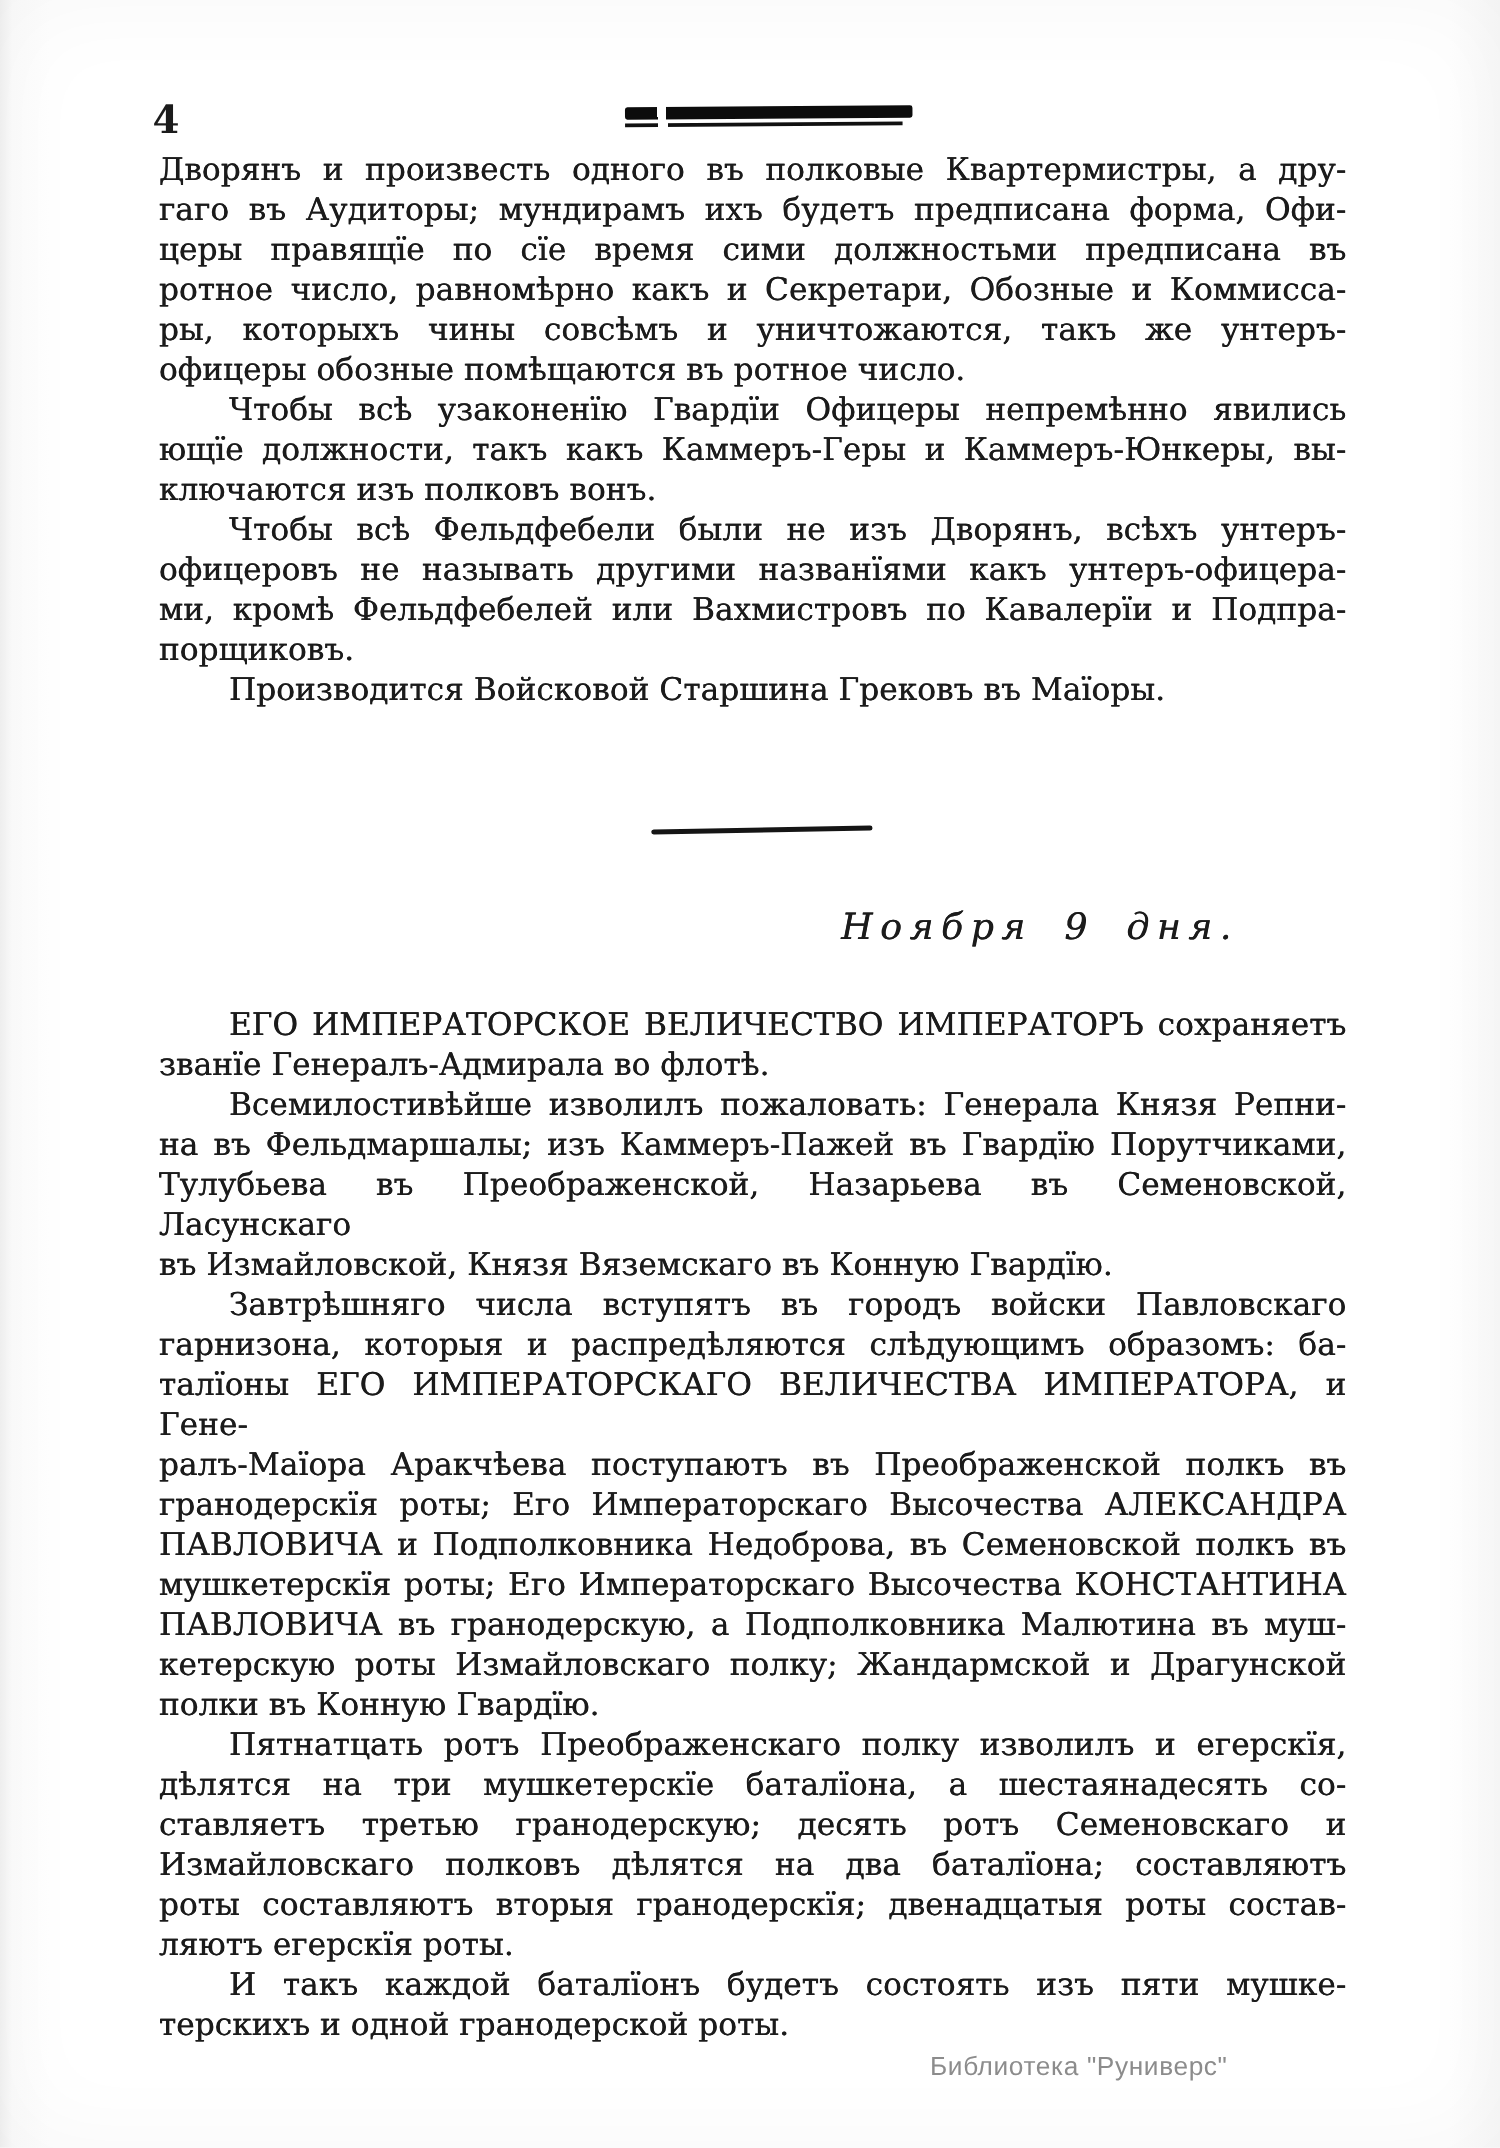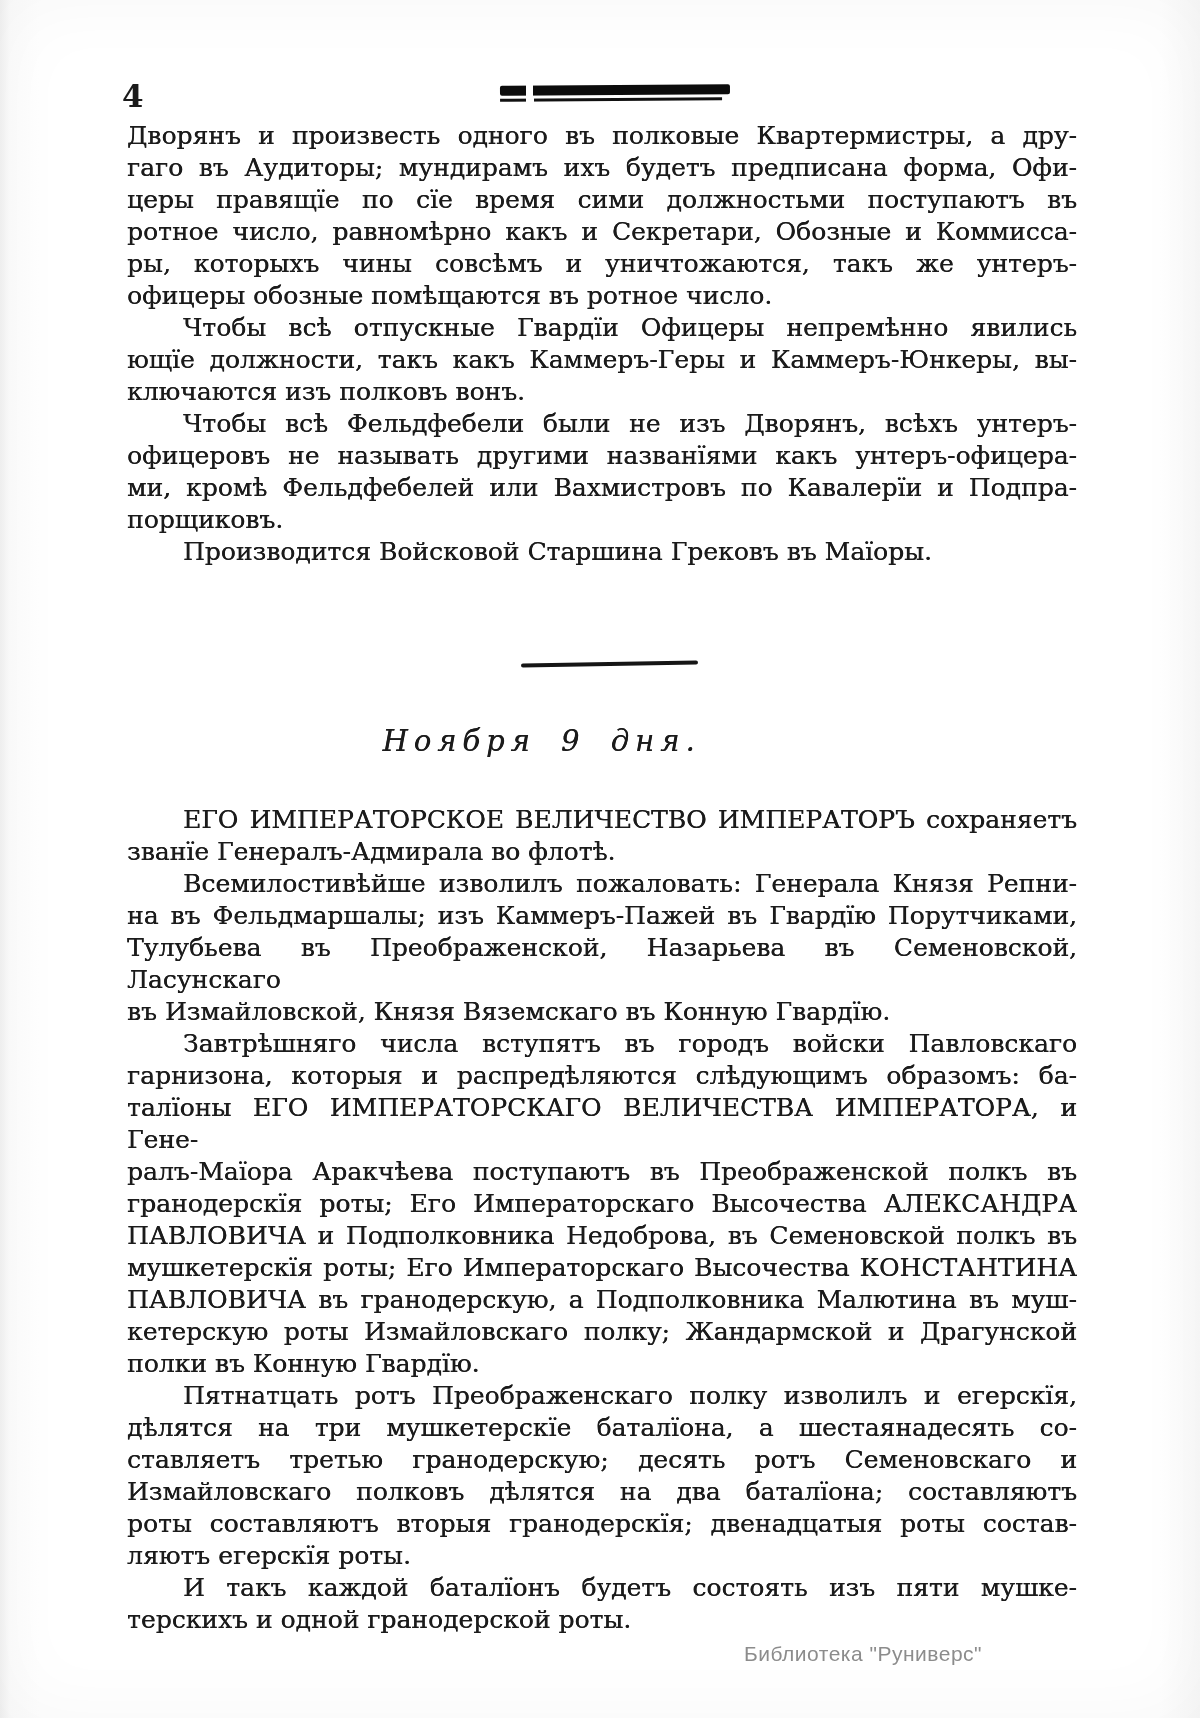--- a/index.html
+++ b/index.html
@@ -76,27 +76,26 @@
     height: 4px;
     background: #151515;
     border-radius: 2px;
     transform: rotate(-1deg);
   }
   .heading {
     position: absolute;
     left: 0;
     top: 724px;
     width: 991px;
-    text-align: center;
+    text-align: right;
     font-style: italic;
     font-size: 29px;
     letter-spacing: 6px;
     word-spacing: 10px;
     text-shadow: 0.3px 0 0 currentColor;
-    padding-left: 46px;
   }
   .watermark {
     position: absolute;
     left: 744px;
     top: 1642px;
     font-family: "Liberation Sans", sans-serif;
     font-size: 21px;
     color: #8c8c8c;
     letter-spacing: 0.5px;
   }
@@ -110,27 +109,27 @@
 
   <div class="ornament">
     <div class="orn-thick"></div>
     <div class="orn-thin"></div>
   </div>
 
   <div class="textcol" id="col1">
     <div>
       <div class="line">Дворянъ и произвесть одного въ полковые Квартермистры, а дру-</div>
       <div class="line">гаго въ Аудиторы; мундирамъ ихъ будетъ предписана форма, Офи-</div>
-      <div class="line">церы правящїе по сїе время сими должностьми поступаютъ въ</div>
+      <div class="line">церы правящїе по сїе время сими должностьми предписана въ</div>
       <div class="line">ротное число, равномѣрно какъ и Секретари, Обозные и Коммисса-</div>
       <div class="line">ры, которыхъ чины совсѣмъ и уничтожаются, такъ же унтеръ-</div>
       <div class="line last">офицеры обозные помѣщаются въ ротное число.</div>
     </div>
     <div>
-      <div class="line ind">Чтобы всѣ отпускные Гвардїи Офицеры непремѣнно явились</div>
+      <div class="line ind">Чтобы всѣ узаконенїю Гвардїи Офицеры непремѣнно явились</div>
       <div class="line">ющїе должности, такъ какъ Каммеръ-Геры и Каммеръ-Юнкеры, вы-</div>
       <div class="line last">ключаются изъ полковъ вонъ.</div>
     </div>
     <div>
       <div class="line ind">Чтобы всѣ Фельдфебели были не изъ Дворянъ, всѣхъ унтеръ-</div>
       <div class="line">офицеровъ не называть другими названїями какъ унтеръ-офицера-</div>
       <div class="line">ми, кромѣ Фельдфебелей или Вахмистровъ по Кавалерїи и Подпра-</div>
       <div class="line last">порщиковъ.</div>
     </div>
     <div>

